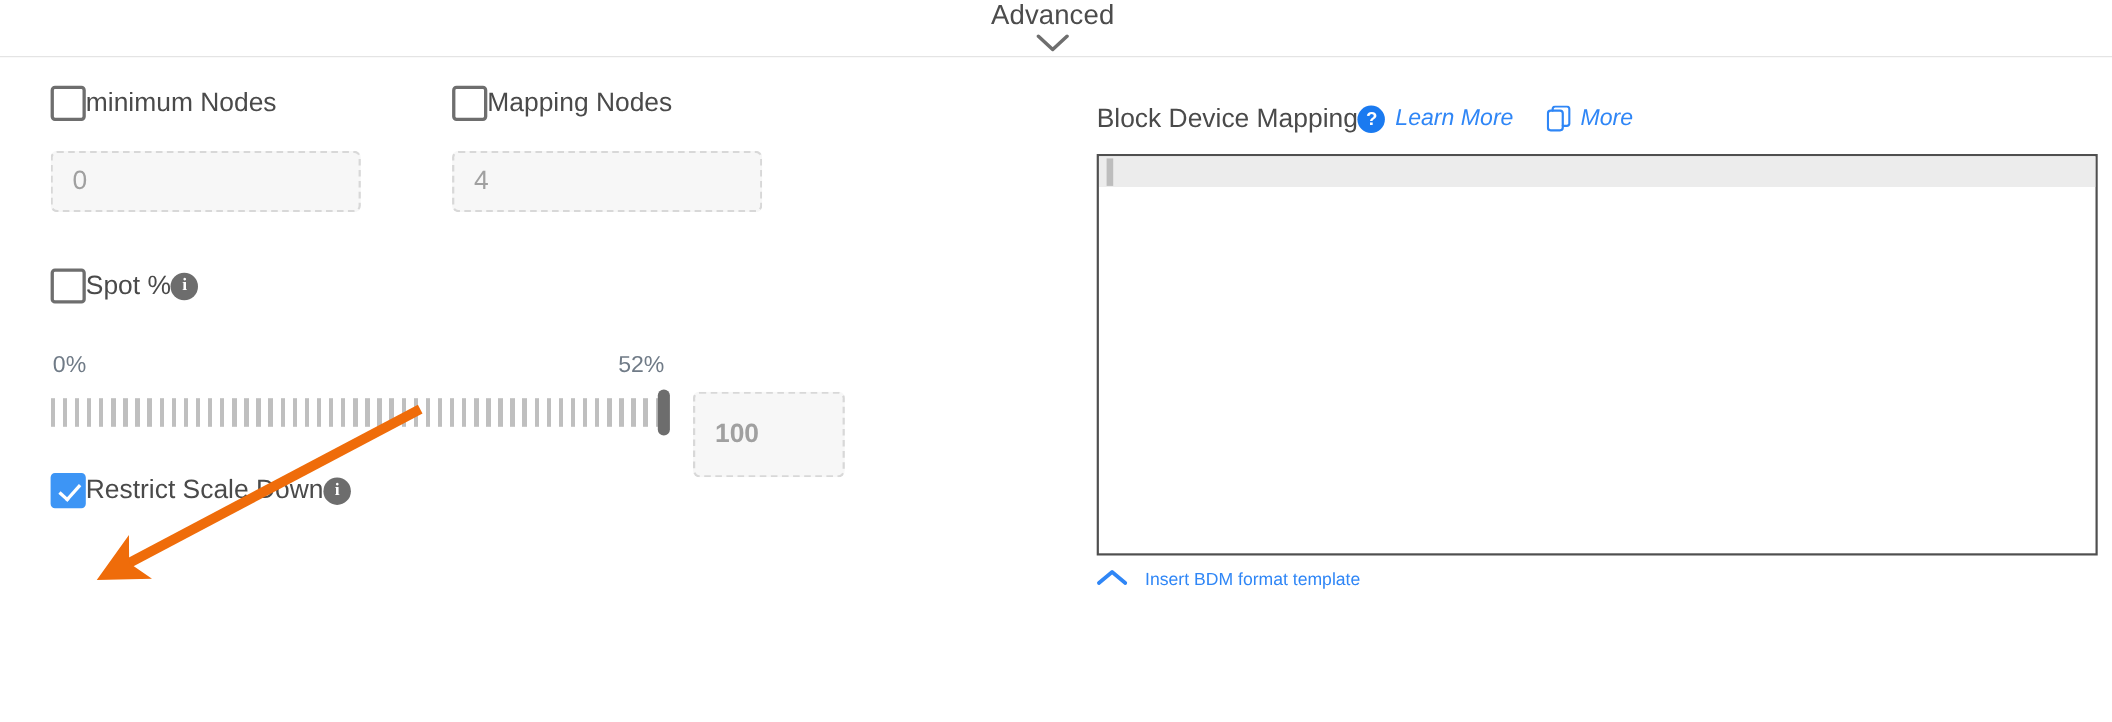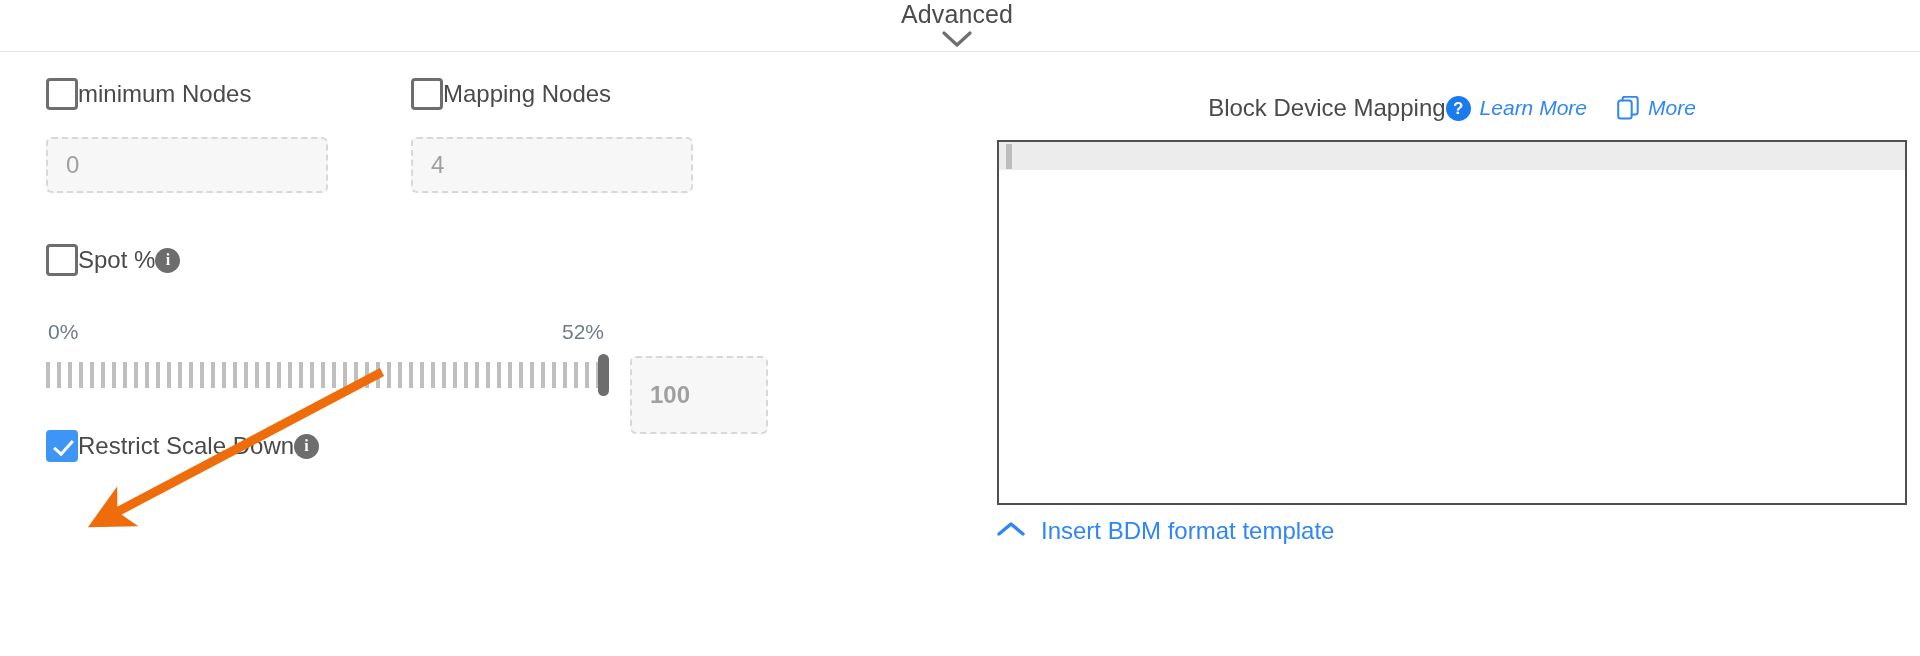--- a/index.html
+++ b/index.html
@@ -177,21 +177,21 @@
 
   
   .right-col {
     position: absolute;
     left: 997px; top: 88px;
     width: 910px;
   }
   .bdm-header {
     display: flex;
     align-items: center;
-    justify-content: center;
+    justify-content: flex-start;
     height: 40px;
   }
   .bdm-title {
     font-size: 24px;
     color: #4a4a4a;
   }
   .bdm-actions {
     display: flex;
     align-items: center;
     gap: 30px;
@@ -253,21 +253,21 @@
 
   .insert-template {
     margin-top: 12px;
     display: flex;
     align-items: center;
     gap: 16px;
     cursor: pointer;
     width: max-content;
   }
   .insert-template-label {
-    font-size: 24px;
+    font-size: 16px;
     color: #2f86f6;
   }
 
   
   .annotation {
     position: absolute;
     left: 0; top: 0;
     width: 1920px; height: 656px;
     pointer-events: none;
   }

